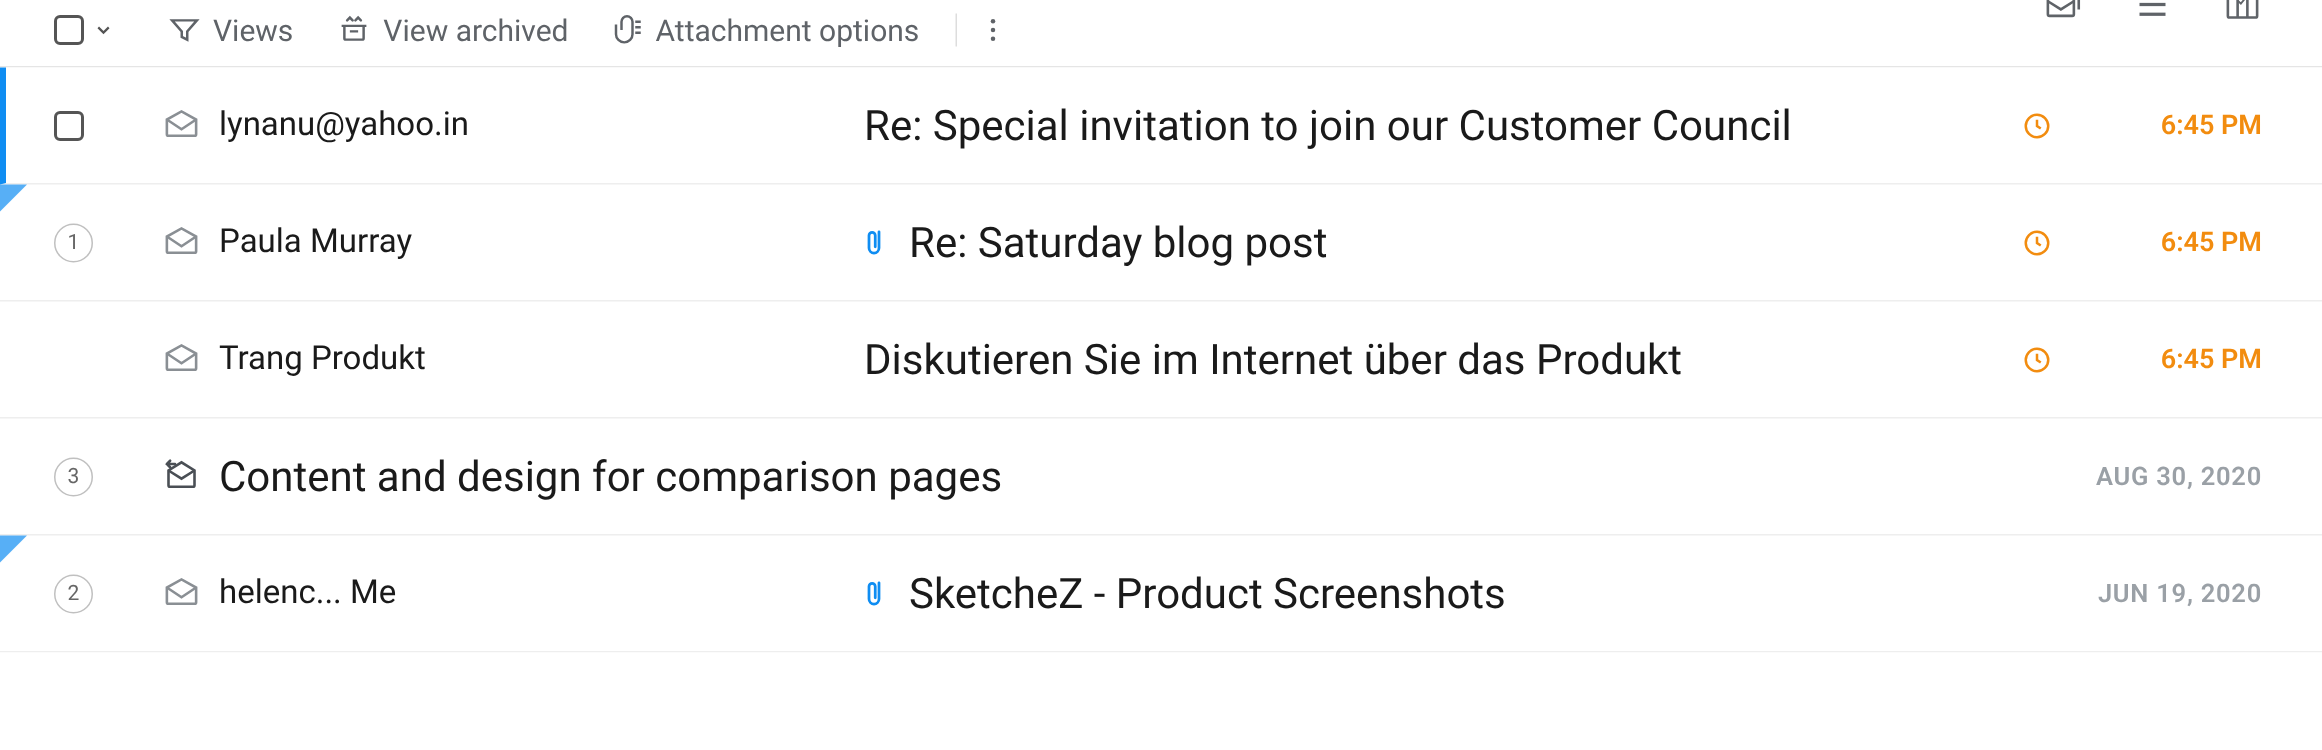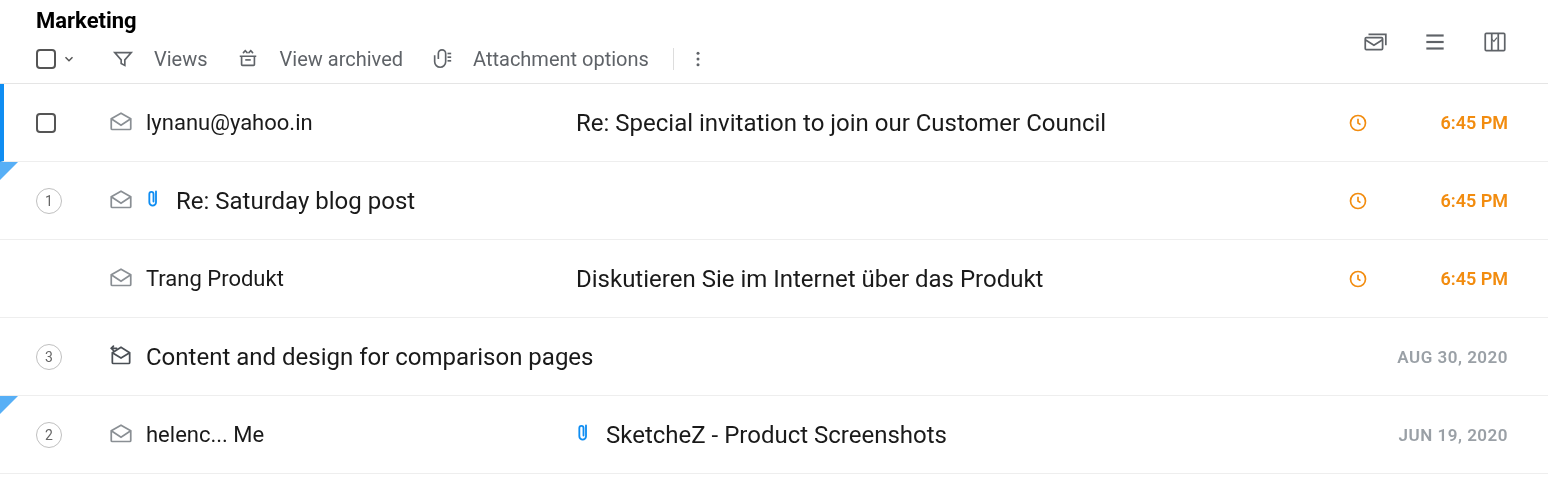--- a/index.html
+++ b/index.html
@@ -28,21 +28,21 @@
   }
   .toolbar-group {
     display: flex;
     align-items: center;
     margin-right: 28px;
     color: #5f6368;
     font-size: 20px;
     cursor: pointer;
   }
   .toolbar-label {
-    margin-left: 20px;
+    margin-left: 8px;
     color: #5f6368;
   }
   .toolbar-sep {
     width: 1px;
     height: 22px;
     background: #ddd;
     margin: 0 14px 0 -4px;
   }
   .checkbox-master {
     display:flex; align-items:center; gap:6px; margin-right:36px;
@@ -109,24 +109,24 @@
     width: 50px;
     display:flex; align-items:center; justify-content:center;
   }
   .sender-col {
     width: 430px;
     font-size: 22px;
     color: #1a1a1a;
   }
   .subject-col {
     flex: 1;
-    font-size: 24px;
+    font-size: 28px;
     color: #1a1a1a;
     display:flex;
-    align-items:flex-start;
+    align-items:center;
     gap:10px;
   }
   .time-col {
     width: 200px;
     text-align: right;
     padding-right: 40px;
     display:flex;
     align-items:center;
     justify-content:flex-end;
     gap:8px;
@@ -134,21 +134,20 @@
     font-weight: 600;
   }
   .time-snoozed { color: #f28c0f; justify-content: space-between; }
   .time-date { color: #9aa0a6; letter-spacing: 0.5px; font-size:17px;}
   svg { display:block; }
 </style>
 </head>
 <body>
 
 <div class="header">
-  <h1 class="folder-title">Marketing</h1>
 
   <div class="toolbar">
 
     <div class="checkbox-master">
       <span class="cb"></span>
       <span class="caret-down icon">
         <svg width="14" height="14" viewBox="0 0 24 24" fill="none" stroke="#555" stroke-width="2.5">
             <polyline points="6 9 12 15 18 9"></polyline>
           </svg>
       </span>
@@ -254,20 +253,21 @@
       <span class="corner-flag"></span>
       <div class="row-cb-col">
         <span class="thread-badge">1</span>
       </div>
       <div class="envelope-col">
         <svg width="26" height="26" viewBox="0 0 24 24" fill="none" stroke="#8a8f94" stroke-width="1.6">
           <path d="M3 8l9 6 9-6"></path>
           <path d="M3 8v9a1 1 0 001 1h16a1 1 0 001-1V8l-9-5-9 5z"></path>
         </svg>
       </div>
+      <div class="sender-col">Paula Murray</div>
       <div class="subject-col">
         <span>
           <svg width="20" height="24" viewBox="0 0 24 24" fill="none" stroke="#0f8df2" stroke-width="2.2" stroke-linecap="round">
             <path d="M12 3v13a4 4 0 01-8 0V6a2.5 2.5 0 015 0v9"></path>
           </svg>
         </span>
         <span>Re: Saturday blog post</span>
       </div>
       <div class="time-col time-snoozed">
         <span>

